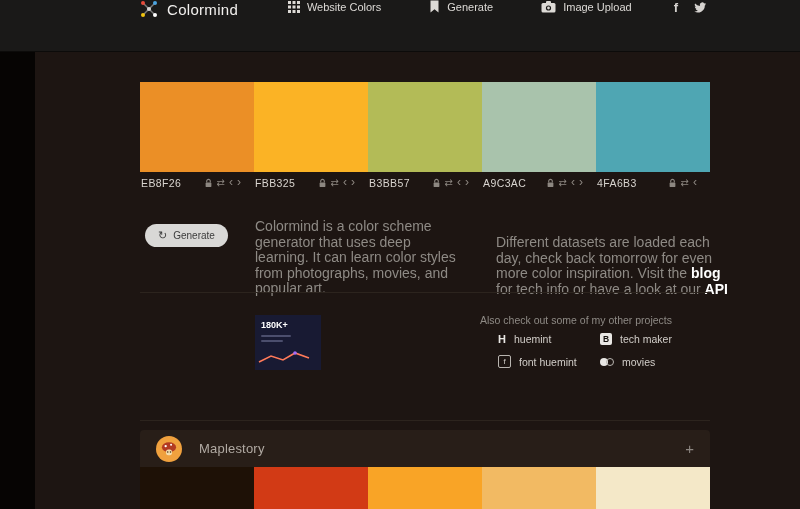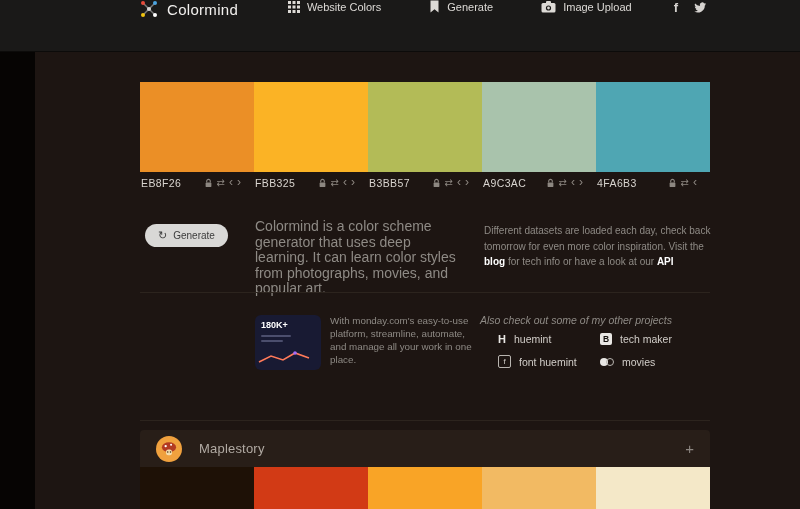--- a/index.html
+++ b/index.html
@@ -40,37 +40,37 @@
   .cicons .swap{font-size:10px;}
 
   
   .generate{
     position:absolute;left:145px;top:224px;height:23px;border:none;border-radius:12px;
     background:#d9d8d6;color:#3c3c3c;font-size:10px;font-family:inherit;
     display:flex;align-items:center;gap:6px;padding:0 13px;
   }
   .gicon{font-size:11px;line-height:1;}
   .intro{position:absolute;left:255px;top:219px;width:212px;margin:0;font-size:14px;line-height:15.5px;color:#8e8a85;}
-  .datasets{position:absolute;left:480px;top:219px;width:234px;margin:4px;font-size:10px;line-height:15.5px;color:#8e8a85;}
+  .datasets{position:absolute;left:480px;top:219px;width:234px;margin:16px;font-size:14px;line-height:15.5px;color:#8e8a85;}
   .wlink{color:#ffffff;font-weight:bold;text-decoration:none;}
 
   .divider{position:absolute;left:140px;width:570px;height:1px;background:#2c241e;}
   .d1{top:292px;} .d2{top:420px;}
 
   
-  .ad-img{position:absolute;left:255px;top:315px;width:66px;height:55px;background:#181a33;border-radius:6px;overflow:hidden;}
+  .ad-img{position:absolute;left:255px;top:315px;width:66px;height:55px;background:#181a33;border-radius:0;overflow:hidden;}
   .ad-badge{position:absolute;left:6px;top:5px;color:#ffffff;font-size:9px;font-weight:bold;}
   .ad-bar{position:absolute;left:6px;height:2px;background:#4b4e6d;border-radius:1px;}
   .ad-b1{top:20px;width:30px;} .ad-b2{top:25px;width:22px;}
   .ad-squiggle{position:absolute;left:2px;bottom:4px;}
   .ad-text{position:absolute;left:330px;top:314px;width:150px;margin:0;font-size:9.8px;line-height:13px;color:#8e8a85;}
   .ad-attr{margin-top:4px;color:#5b5650;font-size:9.5px;}
 
   
-  .projects-title{position:absolute;left:480px;top:314px;margin:0;font-size:10.5px;color:#8e8a85;font-style:italic;}
+  .projects-title{position:absolute;left:480px;top:314px;margin:0;font-size:10.5px;color:#8e8a85;}
   .projects-grid{position:absolute;left:498px;top:333px;width:214px;display:grid;grid-template-columns:102px 112px;row-gap:10px;}
   .proj{display:flex;align-items:center;gap:8px;color:#d2cec9;font-size:10.5px;}
   .pi-h{font-weight:800;color:#e9e7e4;font-size:11px;}
   .pi-b{width:12px;height:12px;background:#e9e7e4;border-radius:2px;color:#14100d;font-size:8.5px;font-weight:bold;display:flex;align-items:center;justify-content:center;}
   .pi-f{width:11px;height:11px;border:1px solid #b9b5b0;border-radius:2px;color:#d2cec9;font-size:8px;display:flex;align-items:center;justify-content:center;}
   .pi-p{position:relative;width:14px;height:12px;}
   .pi-p i{position:absolute;width:8px;height:8px;border-radius:50%;}
   .pi-p i:first-child{left:0;top:2px;background:#e9e7e4;}
   .pi-p i:last-child{left:6px;top:2px;border:1px solid #b9b5b0;box-sizing:border-box;}
 
@@ -233,21 +233,20 @@
 <div class="ad-img" data-interactable="true">
   <span class="ad-badge" data-interactable="false">180K+</span>
   <span class="ad-bar ad-b1" data-interactable="false"></span>
   <span class="ad-bar ad-b2" data-interactable="false"></span>
   <svg class="ad-squiggle" width="60" height="16" viewBox="0 0 60 16" data-interactable="false">
     <polyline points="2,12 14,6 26,10 38,3 52,8" fill="none" stroke="#ff7a59" stroke-width="1.6"></polyline>
     <circle cx="38" cy="3" r="1.8" fill="#a06bfa"></circle>
   </svg>
 </div>
 <p class="ad-text" data-interactable="true">
-  <span data-interactable="false">With monday.com's easy-to-use platform, streamline, automate, and manage all your work in one place.</span>
 </p>
 
 <p class="projects-title" data-interactable="false">Also check out some of my other projects</p>
 <div class="projects-grid" data-interactable="false">
   <a class="proj" data-interactable="true">
     <span class="pi-h" data-interactable="false">H</span>
     <span data-interactable="false">huemint</span>
   </a>
   <a class="proj" data-interactable="true">
     <span class="pi-b" data-interactable="false">B</span>

